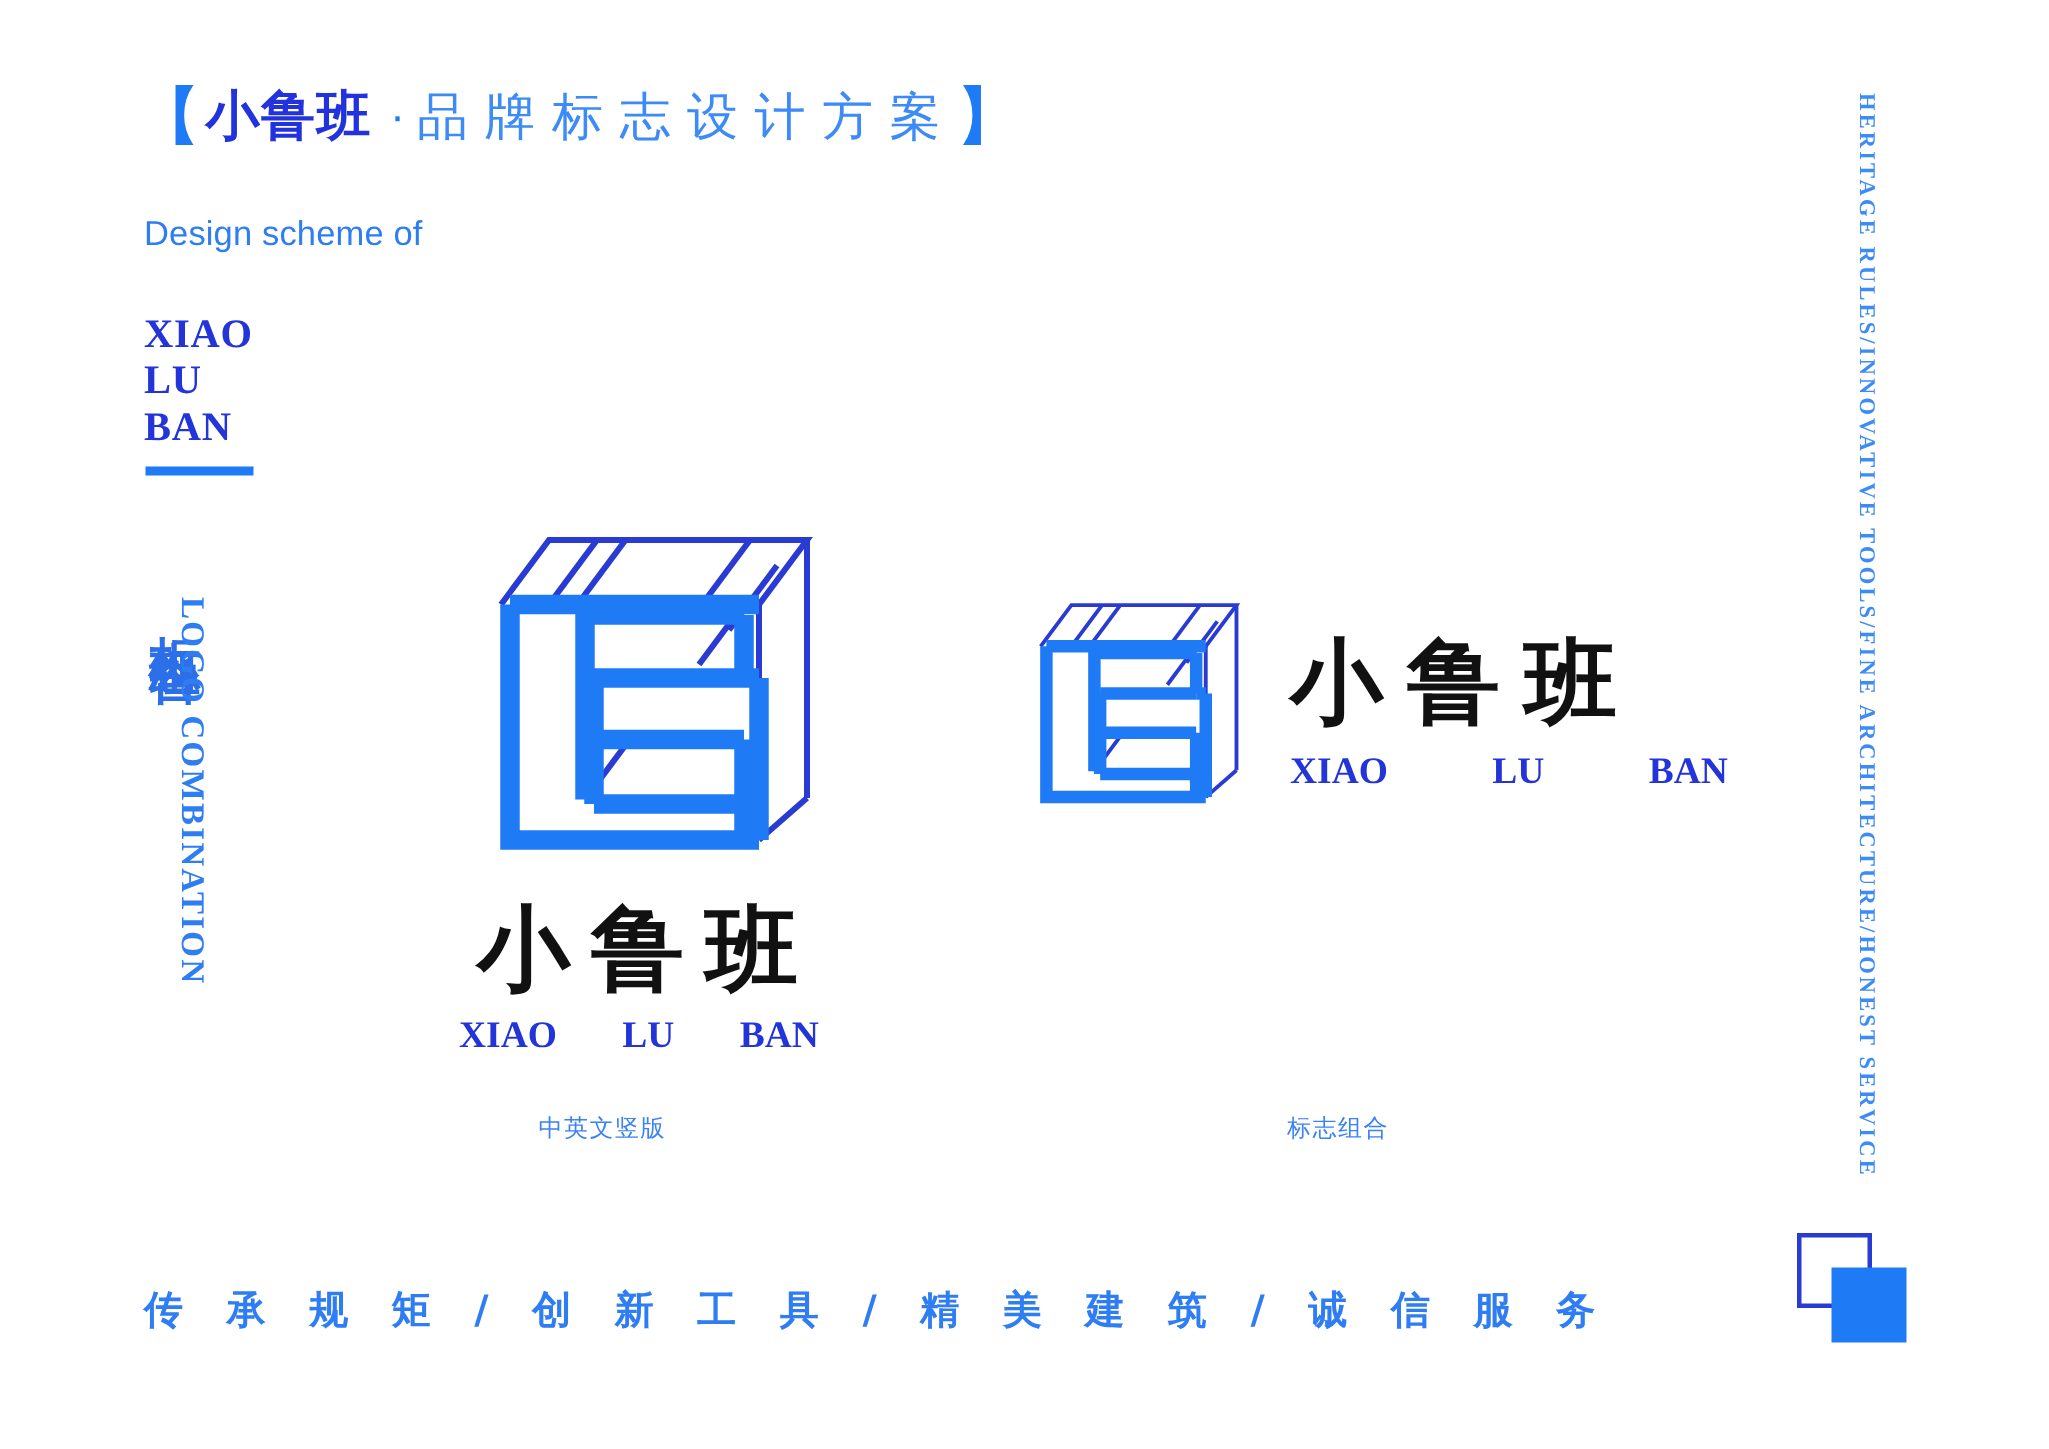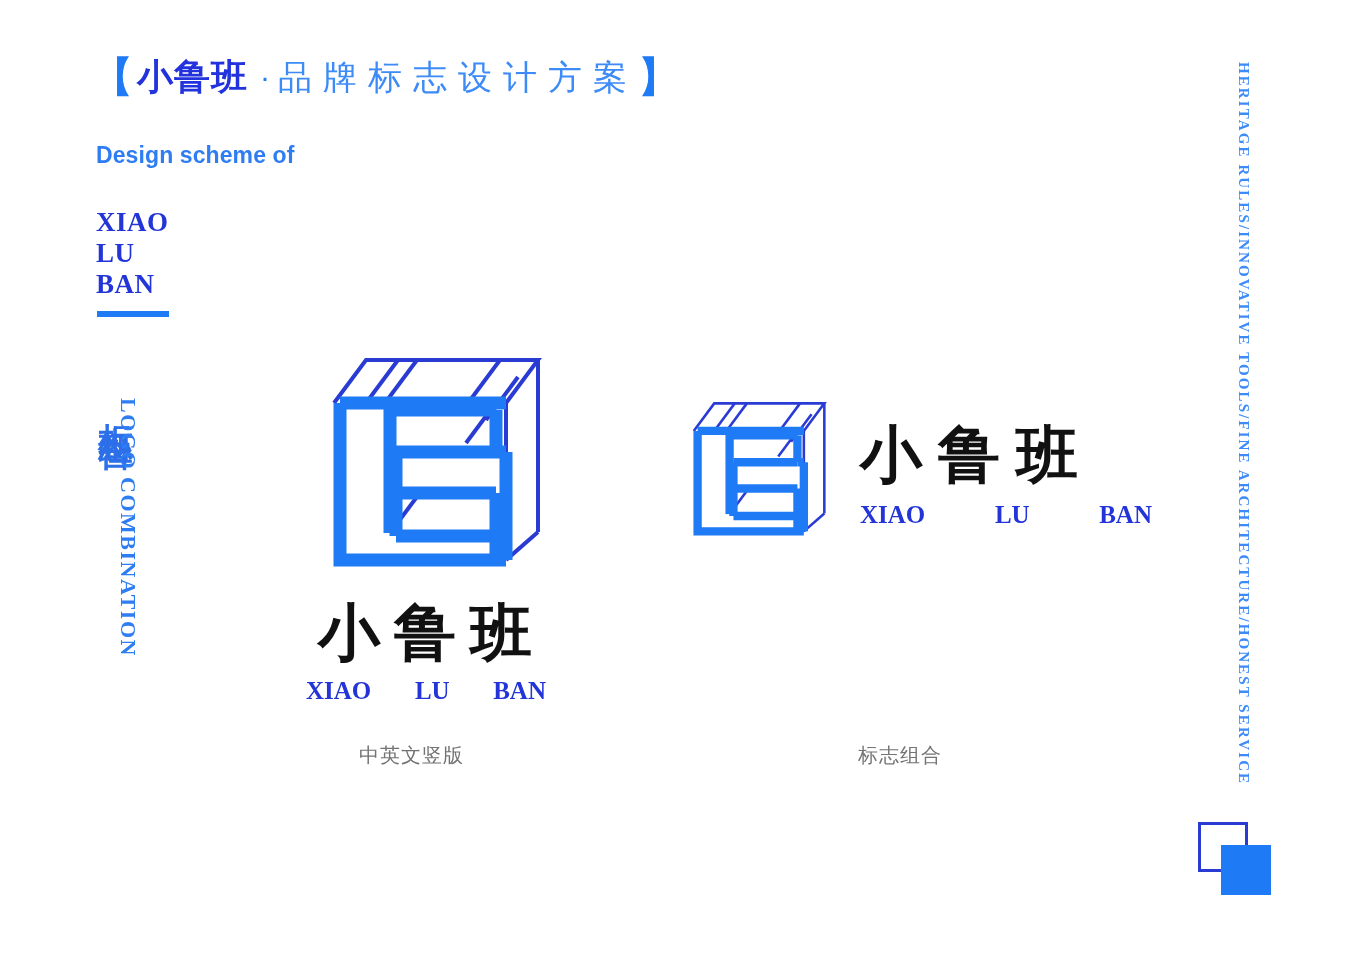--- a/index.html
+++ b/index.html
@@ -58,21 +58,20 @@
   
   #subtitle-en {
     position: absolute;
     left: 96px;
     top: 140px;
     font-family: "Liberation Sans", sans-serif;
     font-size: 23px;
     line-height: 31px;
     color: #2f7df2;
     letter-spacing: 0.1px;
-    font-weight: bold;
   }
   #subtitle-name {
     position: absolute;
     left: 96px;
     top: 207px;
     font-family: "Liberation Serif", serif;
     font-weight: 700;
     font-size: 27px;
     line-height: 31px;
     color: #2335d8;
@@ -186,22 +185,22 @@
     font-size: 25px;
     margin-top: 16px;
     display: flex;
     width: 292px;
     justify-content: space-between;
   }
 
   .caption {
     position: absolute;
     font-family: "DejaVu Serif", serif;
-    font-size: 20px;
-    color: #737373;
+    font-size: 16px;
+    color: #3b82f6;
     letter-spacing: 1px;
     white-space: nowrap;
   }
   #caption-vertical { left: 359px; top: 742px; }
   #caption-horizontal { left: 858px; top: 742px; }
 
   
   #footer-tagline {
     position: absolute;
     left: 96px;
@@ -347,17 +346,18 @@
         <div class="wordmark-en">
           <span>XIAO</span>
           <span>LU</span>
           <span>BAN</span>
         </div>
       </div>
     </div>
   </div>
   <div id="caption-horizontal" class="caption">标志组合</div>
 
+  <div id="footer-tagline">传 承 规 矩 / 创 新 工 具 / 精 美 建 筑 / 诚 信 服 务</div>
 
   <div id="deco-square-outline"></div>
   <div id="deco-square-filled"></div>
 
 </div>
 
 </body></html>

